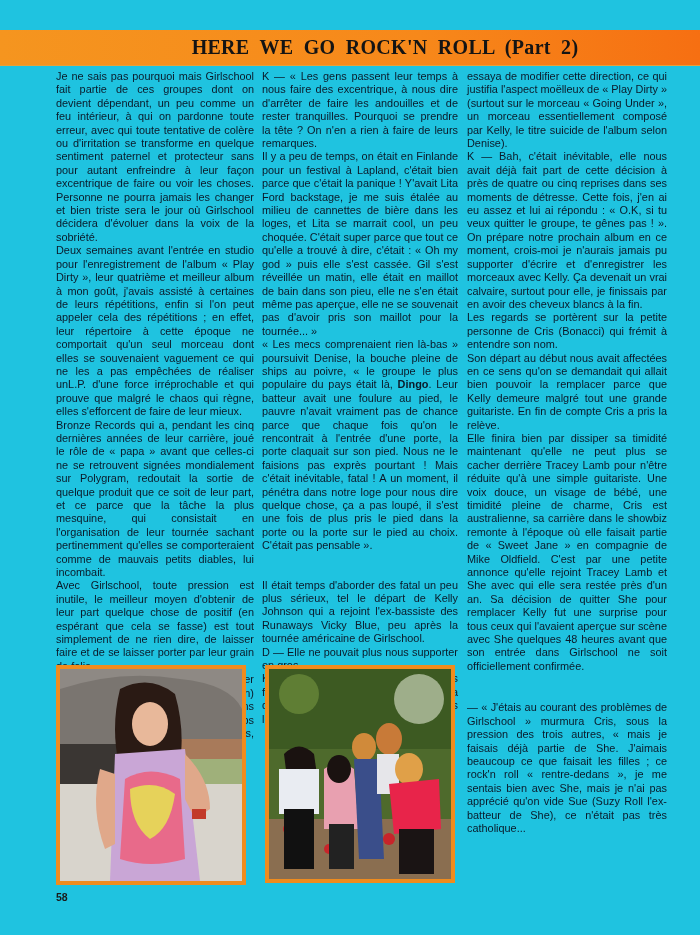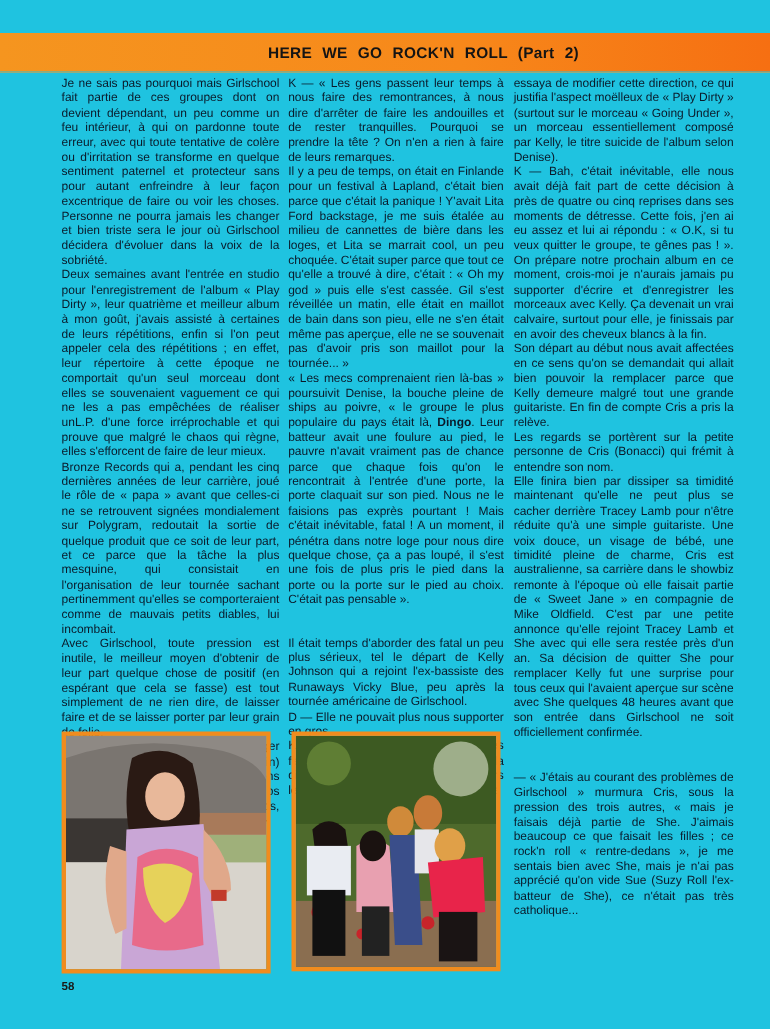--- a/index.html
+++ b/index.html
@@ -10,22 +10,22 @@
     color: #0a1a2a;
     position: relative;
   }
   .banner {
     position: absolute; left: 0; top: 30px; width: 700px; height: 35px;
     background: linear-gradient(90deg, #f5951f 0%, #f7881a 60%, #f66f12 100%);
     display: flex; align-items: center; justify-content: center;
     box-shadow: 0 1px 0 #e6a13a;
   }
   .banner-title {
-    font-family: Liberation Sans, sans-serif;
-    font-weight: bold; font-size: 14px; letter-spacing: 0.3px;
+    font-family: Liberation Serif, serif;
+    font-weight: bold; font-size: 20px; letter-spacing: 0.3px;
     color: #141414; word-spacing: 5px;
     margin-left: 70px;
   }
   .col {
     position: absolute; top: 70px;
     font-size: 10.9px; line-height: 13.4px;
     text-align: justify; hyphens: manual;
   }
   .col p { margin: 0; }
   .col1 { left: 56px; width: 198px; }
@@ -56,34 +56,34 @@
 
 <div class="col col1">
   <p>Je ne sais pas pourquoi mais Girlschool fait partie de ces groupes dont on devient dépendant, un peu comme un feu intérieur, à qui on pardonne toute erreur, avec qui toute tentative de colère ou d'irritation se transforme en quelque sentiment paternel et protecteur sans pour autant enfreindre à leur façon excentrique de faire ou voir les choses. Personne ne pourra jamais les changer et bien triste sera le jour où Girlschool décidera d'évoluer dans la voix de la sobriété.</p>
   <p>Deux semaines avant l'entrée en studio pour l'enregistrement de l'album « Play Dirty », leur quatrième et meilleur album à mon goût, j'avais assisté à certaines de leurs répétitions, enfin si l'on peut appeler cela des répétitions ; en effet, leur répertoire à cette époque ne comportait qu'un seul morceau dont elles se souvenaient vaguement ce qui ne les a pas empêchées de réaliser unL.P. d'une force irréprochable et qui prouve que malgré le chaos qui règne, elles s'efforcent de faire de leur mieux.</p>
   <p>Bronze Records qui a, pendant les cinq dernières années de leur carrière, joué le rôle de « papa » avant que celles-ci ne se retrouvent signées mondialement sur Polygram, redoutait la sortie de quelque produit que ce soit de leur part, et ce parce que la tâche la plus mesquine, qui consistait en l'organisation de leur tournée sachant pertinemment qu'elles se comporteraient comme de mauvais petits diables, lui incombait.</p>
   <p>Avec Girlschool, toute pression est inutile, le meilleur moyen d'obtenir de leur part quelque chose de positif (en espérant que cela se fasse) est tout simplement de ne rien dire, de laisser faire et de se laisser porter par leur grain de folie.</p>
   <p>C'est ainsi que le groupe, leur manager personnel Tim Warhurst, Rabbit (Lapin) le photographe et moi-même étions attablés dans l'un des nombreux pubs de la ville après la session photos, perdant peu à peu le contrôle de nous-</p>
 </div>
 
 <div class="col col2">
-  <p>K — « Les gens passent leur temps à nous faire des remontrances, à nous dire d'arrêter de faire les andouilles et de rester tranquilles. Pourquoi se prendre la tête ? On n'en a rien à faire de leurs remarques.</p>
+  <p>K — « Les gens passent leur temps à nous faire des excentrique, à nous dire d'arrêter de faire les andouilles et de rester tranquilles. Pourquoi se prendre la tête ? On n'en a rien à faire de leurs remarques.</p>
   <p>Il y a peu de temps, on était en Finlande pour un festival à Lapland, c'était bien parce que c'était la panique ! Y'avait Lita Ford backstage, je me suis étalée au milieu de cannettes de bière dans les loges, et Lita se marrait cool, un peu choquée. C'était super parce que tout ce qu'elle a trouvé à dire, c'était : « Oh my god » puis elle s'est cassée. Gil s'est réveillée un matin, elle était en maillot de bain dans son pieu, elle ne s'en était même pas aperçue, elle ne se souvenait pas d'avoir pris son maillot pour la tournée... »</p>
   <p><span>« Les mecs comprenaient rien là-bas » poursuivit Denise, la bouche pleine de ships au poivre, « le groupe le plus populaire du pays était là, </span><span class="bold">Dingo</span><span>. Leur batteur avait une foulure au pied, le pauvre n'avait vraiment pas de chance parce que chaque fois qu'on le rencontrait à l'entrée d'une porte, la porte claquait sur son pied. Nous ne le faisions pas exprès pourtant ! Mais c'était inévitable, fatal ! A un moment, il pénétra dans notre loge pour nous dire quelque chose, ça a pas loupé, il s'est une fois de plus pris le pied dans la porte ou la porte sur le pied au choix. C'était pas pensable ».</span></p>
   <div class="gap"></div>
   <p>Il était temps d'aborder des fatal un peu plus sérieux, tel le départ de Kelly Johnson qui a rejoint l'ex-bassiste des Runaways Vicky Blue, peu après la tournée américaine de Girlschool.</p>
   <p>D — Elle ne pouvait plus nous supporter en gros.</p>
   <p>K — Depuis le début, de toutes les façons ! Disons qu'elle appréciait la direction que le groupe avait prise vers le milieu de sa carrière, par la suite, elle</p>
 </div>
 
 <div class="col col3">
   <p>essaya de modifier cette direction, ce qui justifia l'aspect moëlleux de « Play Dirty » (surtout sur le morceau « Going Under », un morceau essentiellement composé par Kelly, le titre suicide de l'album selon Denise).</p>
   <p>K — Bah, c'était inévitable, elle nous avait déjà fait part de cette décision à près de quatre ou cinq reprises dans ses moments de détresse. Cette fois, j'en ai eu assez et lui ai répondu : « O.K, si tu veux quitter le groupe, te gênes pas ! ». On prépare notre prochain album en ce moment, crois-moi je n'aurais jamais pu supporter d'écrire et d'enregistrer les morceaux avec Kelly. Ça devenait un vrai calvaire, surtout pour elle, je finissais par en avoir des cheveux blancs à la fin.</p>
+  <p>Les regards se portèrent sur la petite personne de Cris (Bonacci) qui frémit à entendre son nom.</p>
   <p>Son départ au début nous avait affectées en ce sens qu'on se demandait qui allait bien pouvoir la remplacer parce que Kelly demeure malgré tout une grande guitariste. En fin de compte Cris a pris la relève.</p>
-  <p>Les regards se portèrent sur la petite personne de Cris (Bonacci) qui frémit à entendre son nom.</p>
   <p>Elle finira bien par dissiper sa timidité maintenant qu'elle ne peut plus se cacher derrière Tracey Lamb pour n'être réduite qu'à une simple guitariste. Une voix douce, un visage de bébé, une timidité pleine de charme, Cris est australienne, sa carrière dans le showbiz remonte à l'époque où elle faisait partie de « Sweet Jane » en compagnie de Mike Oldfield. C'est par une petite annonce qu'elle rejoint Tracey Lamb et She avec qui elle sera restée près d'un an. Sa décision de quitter She pour remplacer Kelly fut une surprise pour tous ceux qui l'avaient aperçue sur scène avec She quelques 48 heures avant que son entrée dans Girlschool ne soit officiellement confirmée.</p>
   <div class="gap3"></div>
   <p>— « J'étais au courant des problèmes de Girlschool » murmura Cris, sous la pression des trois autres, « mais je faisais déjà partie de She. J'aimais beaucoup ce que faisait les filles ; ce rock'n roll « rentre-dedans », je me sentais bien avec She, mais je n'ai pas apprécié qu'on vide Sue (Suzy Roll l'ex-batteur de She), ce n'était pas très catholique...</p>
 
 </div>
 
 <div class="photo photo1">
   <svg viewBox="0 0 182 212" preserveAspectRatio="none">
     <rect width="182" height="212" fill="#cfcac2"></rect>
     <rect x="0" y="0" width="182" height="80" fill="#8e8984"></rect>

